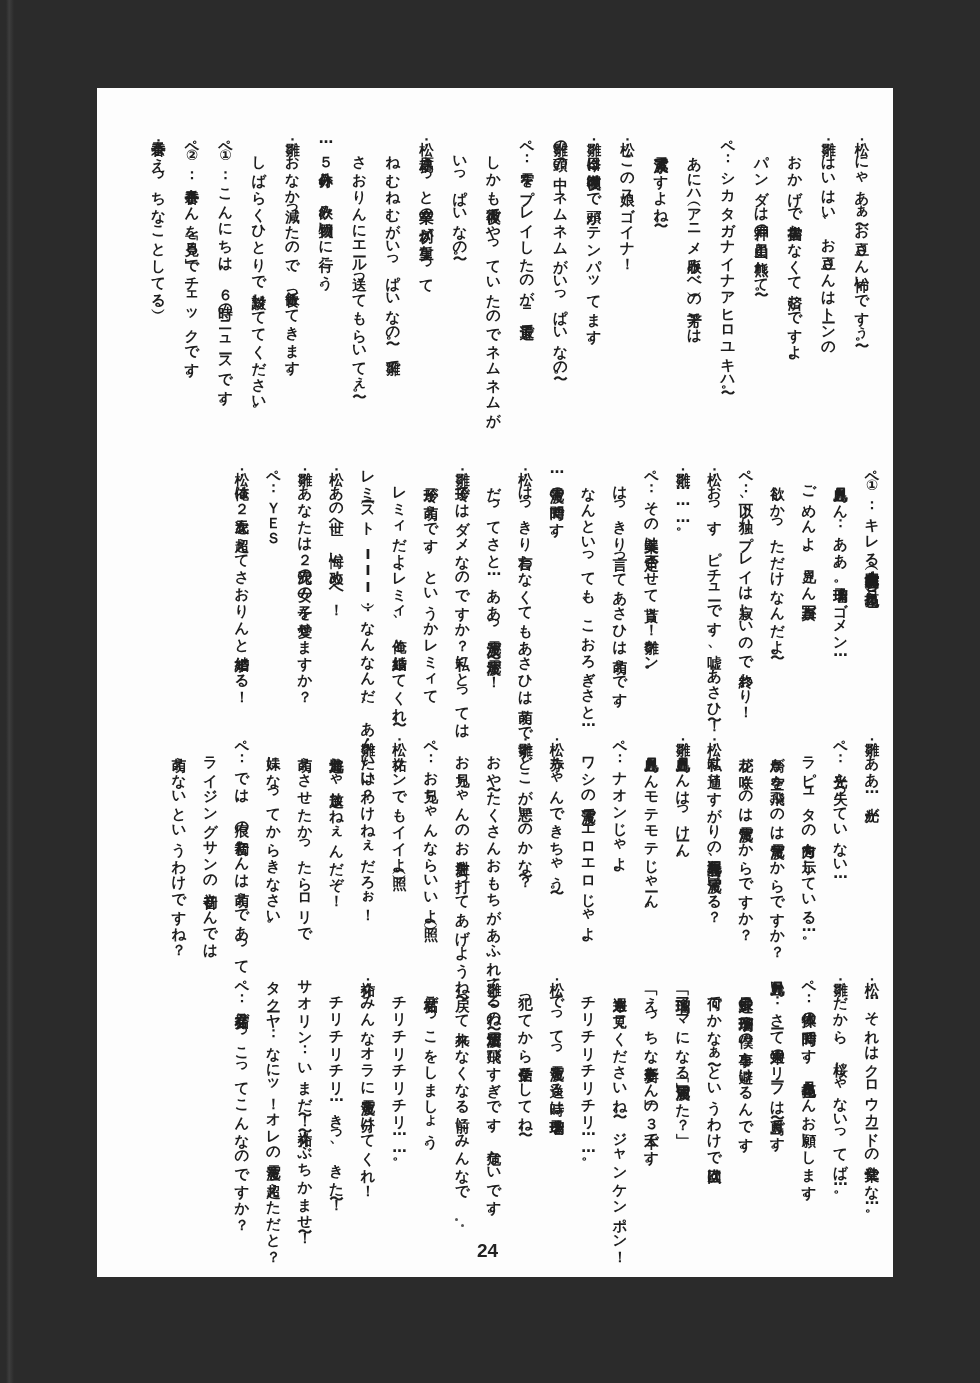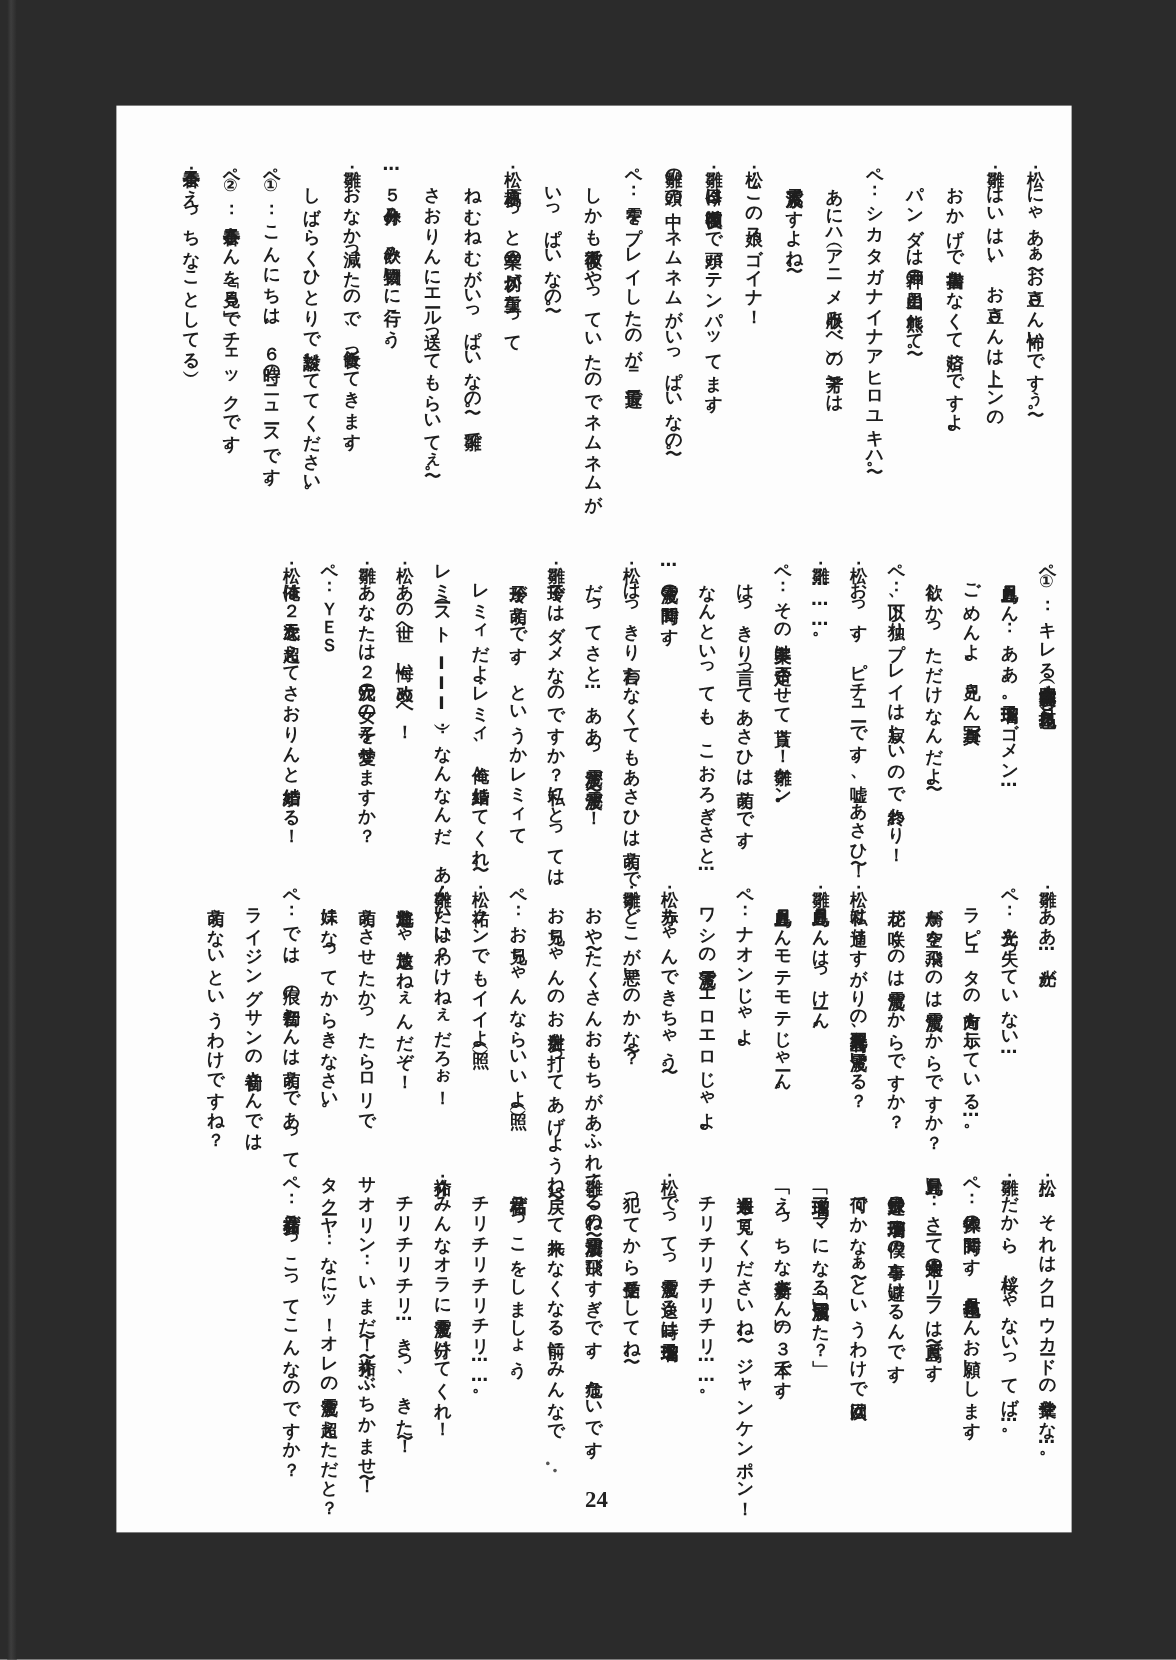--- a/index.html
+++ b/index.html
@@ -32,22 +32,22 @@
     line-height: 1;
     color: #1e1e1e;
     white-space: nowrap;
     letter-spacing: 0.5px;
     font-weight: bold;
   }
   .col.indent { padding-top: 16px; }
   .page-number {
     position: absolute;
     left: 380px; top: 1152px;
-    width: 40px; text-align: center;
-    font-family: Liberation Serif, serif;
+    width: 40px; text-align: left;
+    font-family: Liberation Sans, sans-serif;
     font-weight: bold; font-size: 19px; color: #222;
   }
   .dust {
     position: absolute; width: 3px; height: 3px; border-radius: 50%;
     background: #555;
   }
 </style>
 </head>
 <body>
 

